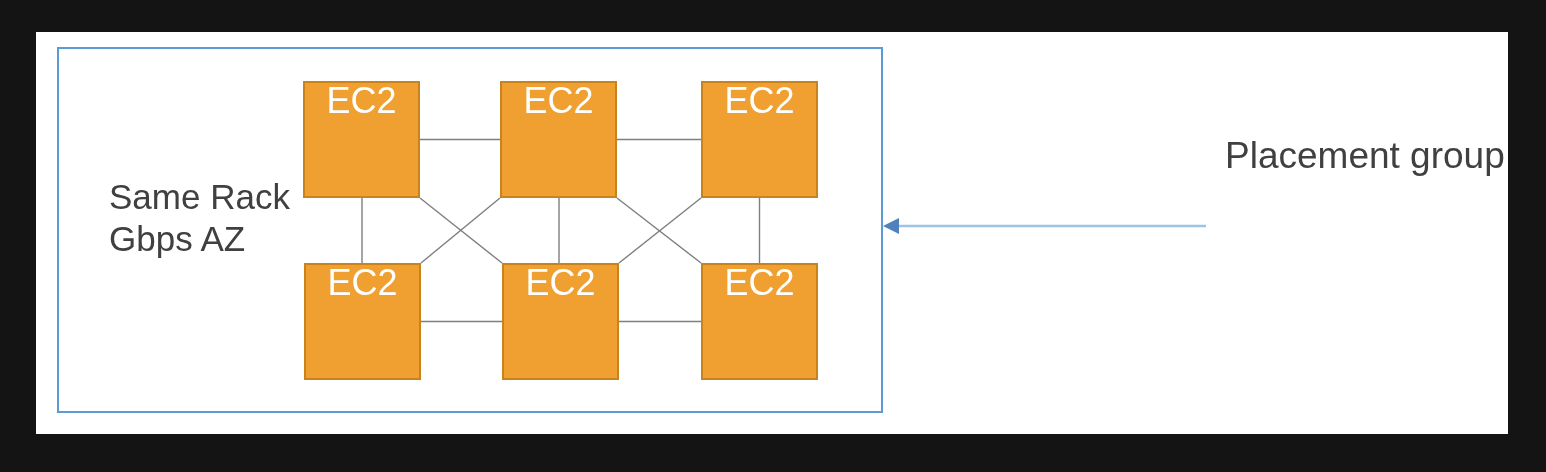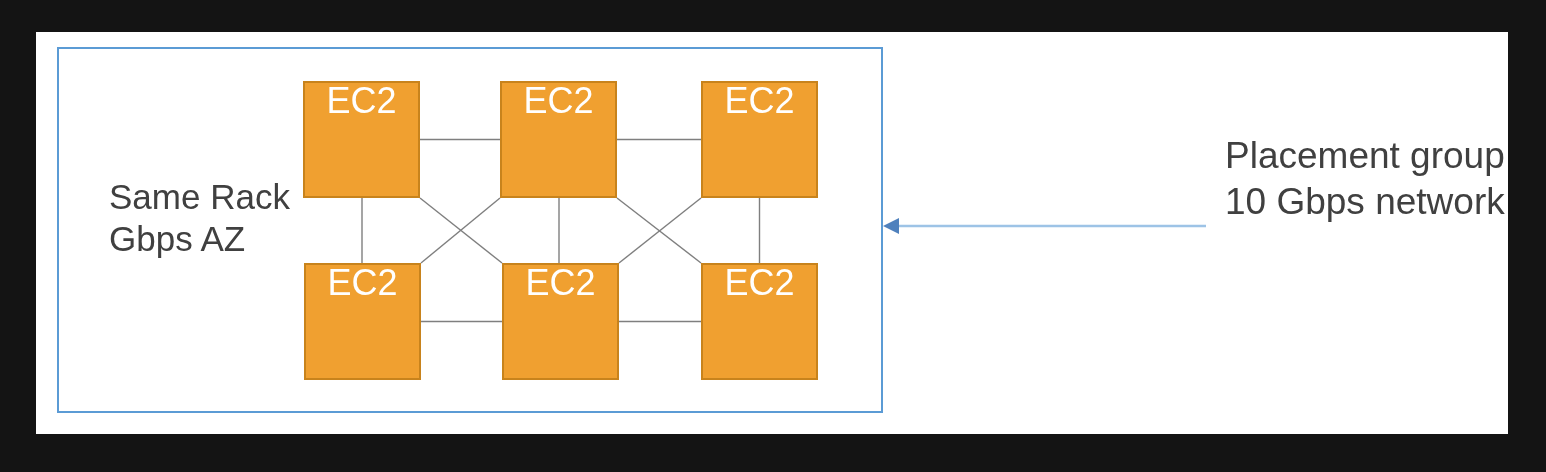--- a/index.html
+++ b/index.html
@@ -93,16 +93,15 @@
     <span>EC2</span>
   </div>
 
   <div class="caption">
     <div>Same Rack</div>
     <div>Gbps AZ</div>
   </div>
 
   <div class="annotation">
     <div>Placement group</div>
-    <div>10 Gbps network</div>
   </div>
 
 </div>
 
 </body></html>

